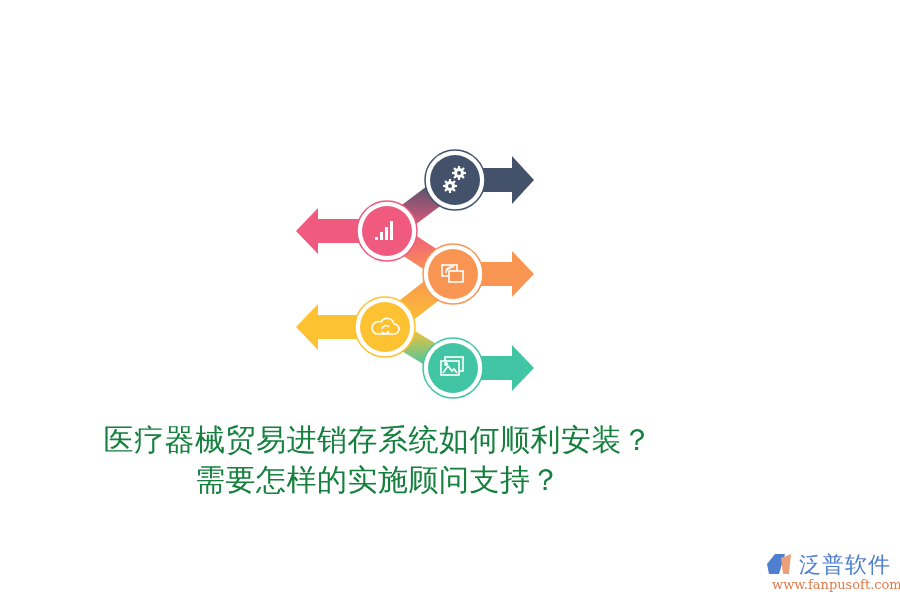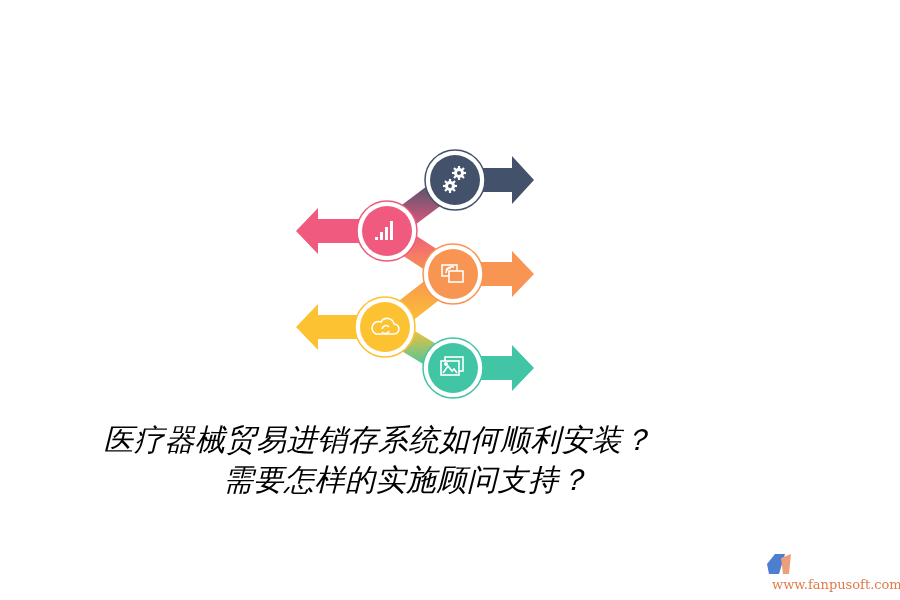--- a/index.html
+++ b/index.html
@@ -1,20 +1,20 @@
 <!DOCTYPE html>
 <html><head>
   <meta charset="utf-8">
   <style>
     html, body { margin: 0; padding: 0; background: #ffffff; }
     body { width: 900px; height: 600px; position: relative; overflow: hidden; font-family: "DejaVu Serif", "Liberation Serif", serif; }
     #diagram { position: absolute; left: 0; top: 0; width: 900px; height: 600px; }
-    .title { position: absolute; left: 0; width: 756px; text-align: center; color: #000000; font-size: 30px; letter-spacing: 0.5px; font-style: italic; }
+    .title { position: absolute; left: 0; width: 756px; text-align: center; color: #15803d; font-size: 30px; letter-spacing: 0.5px; }
     .title.l1 { top: 420px; }
-    .title.l2 { top: 460px; margin-left: 28px; }
+    .title.l2 { top: 460px; }
     .logo { position: absolute; left: 767px; top: 550px; width: 130px; height: 40px; }
     .logo-cn { position: absolute; left: 32px; top: 0px; font-family: "DejaVu Sans", "Liberation Sans", sans-serif; font-size: 22px; color: #4e7ecf; letter-spacing: 1px; }
     .logo-url { position: absolute; left: 5px; top: 27px; font-family: "DejaVu Serif", "Liberation Serif", serif; font-size: 13px; color: #e07a4a; }
     .logo-mark { position: absolute; left: 0; top: 2px; width: 30px; height: 24px; }
   </style>
 </head>
 <body>
 
 <svg id="diagram" viewBox="0 0 900 600" xmlns="http://www.w3.org/2000/svg">
   <defs>
@@ -116,14 +116,15 @@
 </svg>
 
 <div class="title l1">医疗器械贸易进销存系统如何顺利安装？</div>
 <div class="title l2">需要怎样的实施顾问支持？</div>
 
 <div class="logo">
   <svg class="logo-mark" viewBox="0 0 30 24">
     <polygon points="8,2 18,2 12,22 2,22 0,12" fill="#4e7ecf"></polygon>
     <polygon points="14,6 24,2 22,22 16,22" fill="#eba07a"></polygon>
   </svg>
+  <span class="logo-cn">泛普软件</span>
   <span class="logo-url">www.fanpusoft.com</span>
 </div>
 
 </body></html>

